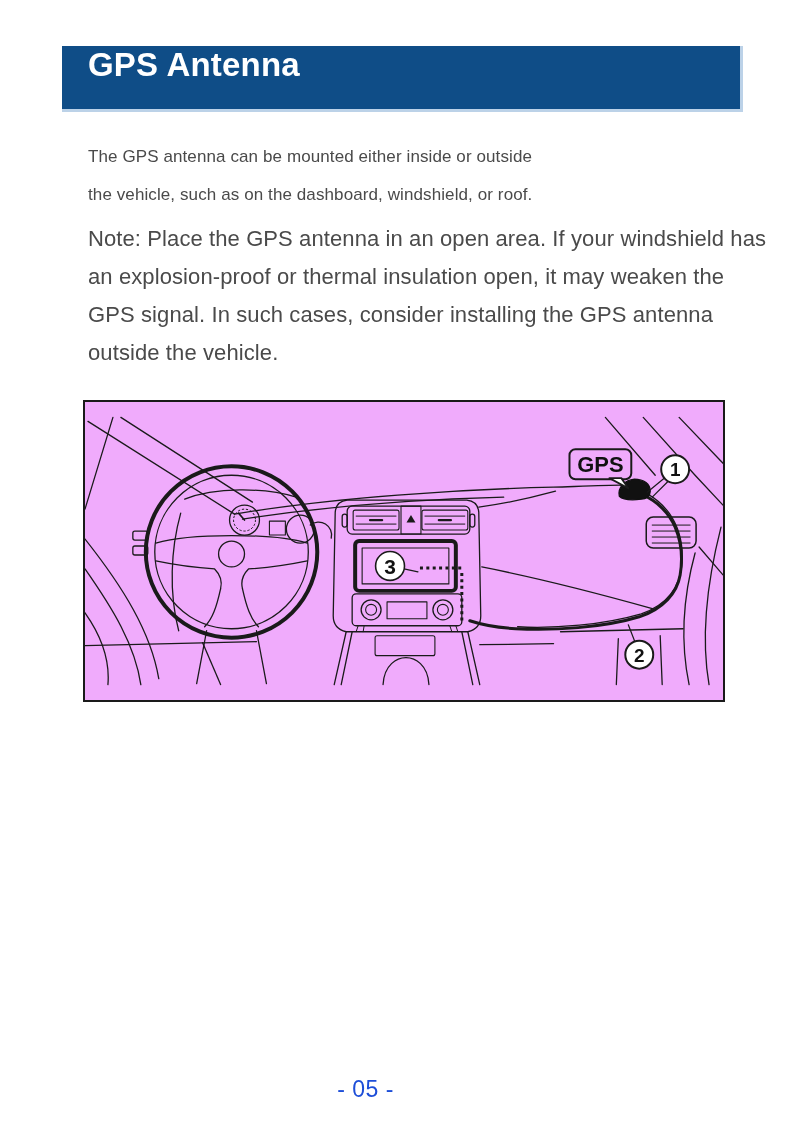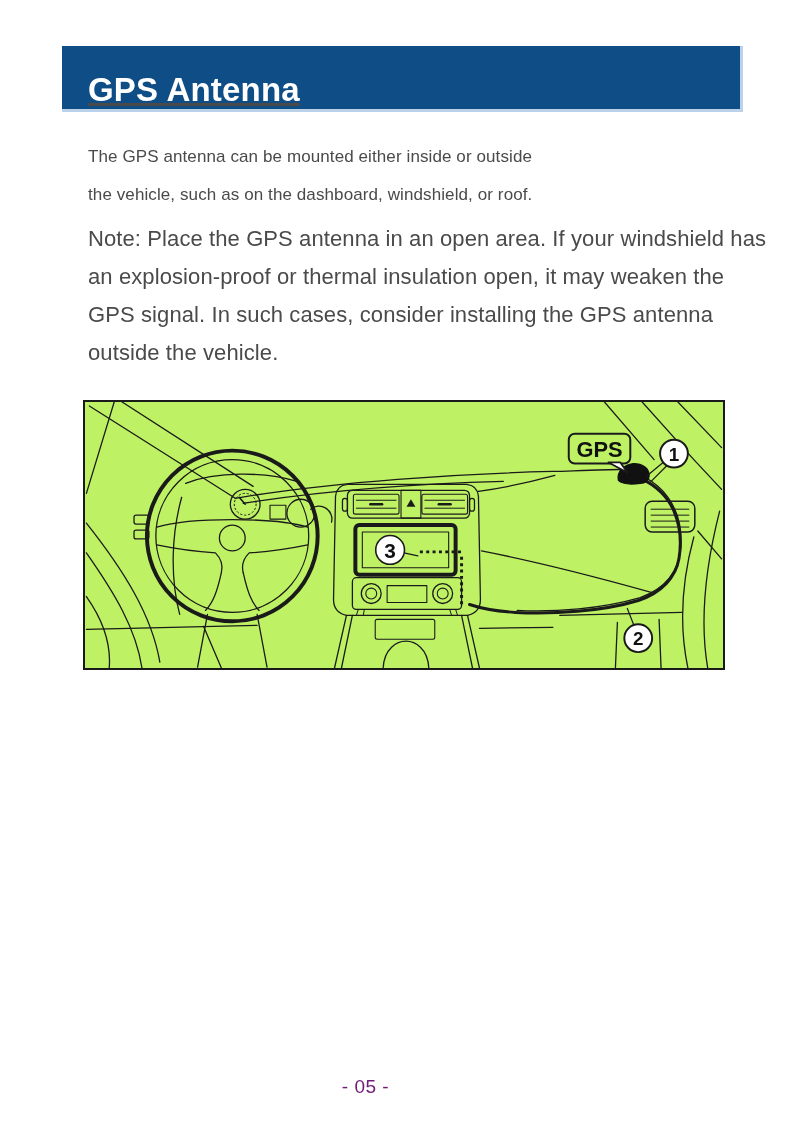--- a/index.html
+++ b/index.html
@@ -3,36 +3,36 @@
 <meta charset="utf-8">
 <style>
   html,body{margin:0;padding:0;}
   body{
     width:803px;height:1138px;background:#ffffff;position:relative;
     font-family:"Liberation Sans",sans-serif;color:#4a4a4a;overflow:hidden;
   }
   .header-bar{
     position:absolute;left:62px;top:46px;width:681px;height:66px;
     background:#0f4d87;border-right:3px solid #bcd2e8;border-bottom:3px solid #bcd2e8;
-    box-sizing:border-box;display:flex;align-items:flex-end;text-decoration:underline;
+    box-sizing:border-box;display:flex;align-items:flex-start;
   }
   .header-bar h1{
     margin:0 0 0 26px;font-size:33px;font-weight:700;color:#ffffff;letter-spacing:.2px;
   }
   .textblock{position:absolute;left:88px;}
   .intro{top:138px;font-size:17px;line-height:38px;letter-spacing:.1px;}
   .note{top:220px;font-size:22px;line-height:38px;letter-spacing:.1px;}
   .figure-frame{
-    position:absolute;left:83px;top:400px;width:642px;height:270px;
-    border:2px solid #1a1a1a;box-sizing:border-box;background:#bef264;
+    position:absolute;left:83px;top:400px;width:642px;height:302px;
+    border:2px solid #1a1a1a;box-sizing:border-box;background:#f0abfc;
   }
   .figure-frame svg{display:block;width:100%;height:100%;}
   .page-number{
     position:absolute;left:0;top:1076px;width:731px;text-align:center;
-    font-size:19px;color:#701a75;letter-spacing:.5px;
+    font-size:23px;color:#1d4ed8;letter-spacing:.5px;
   }
   text.callout{font-family:"Liberation Sans",sans-serif;font-weight:700;fill:#111111;}
 </style>
 </head>
 <body>
 
 <div class="header-bar">
   <h1>GPS Antenna</h1>
 </div>
 

